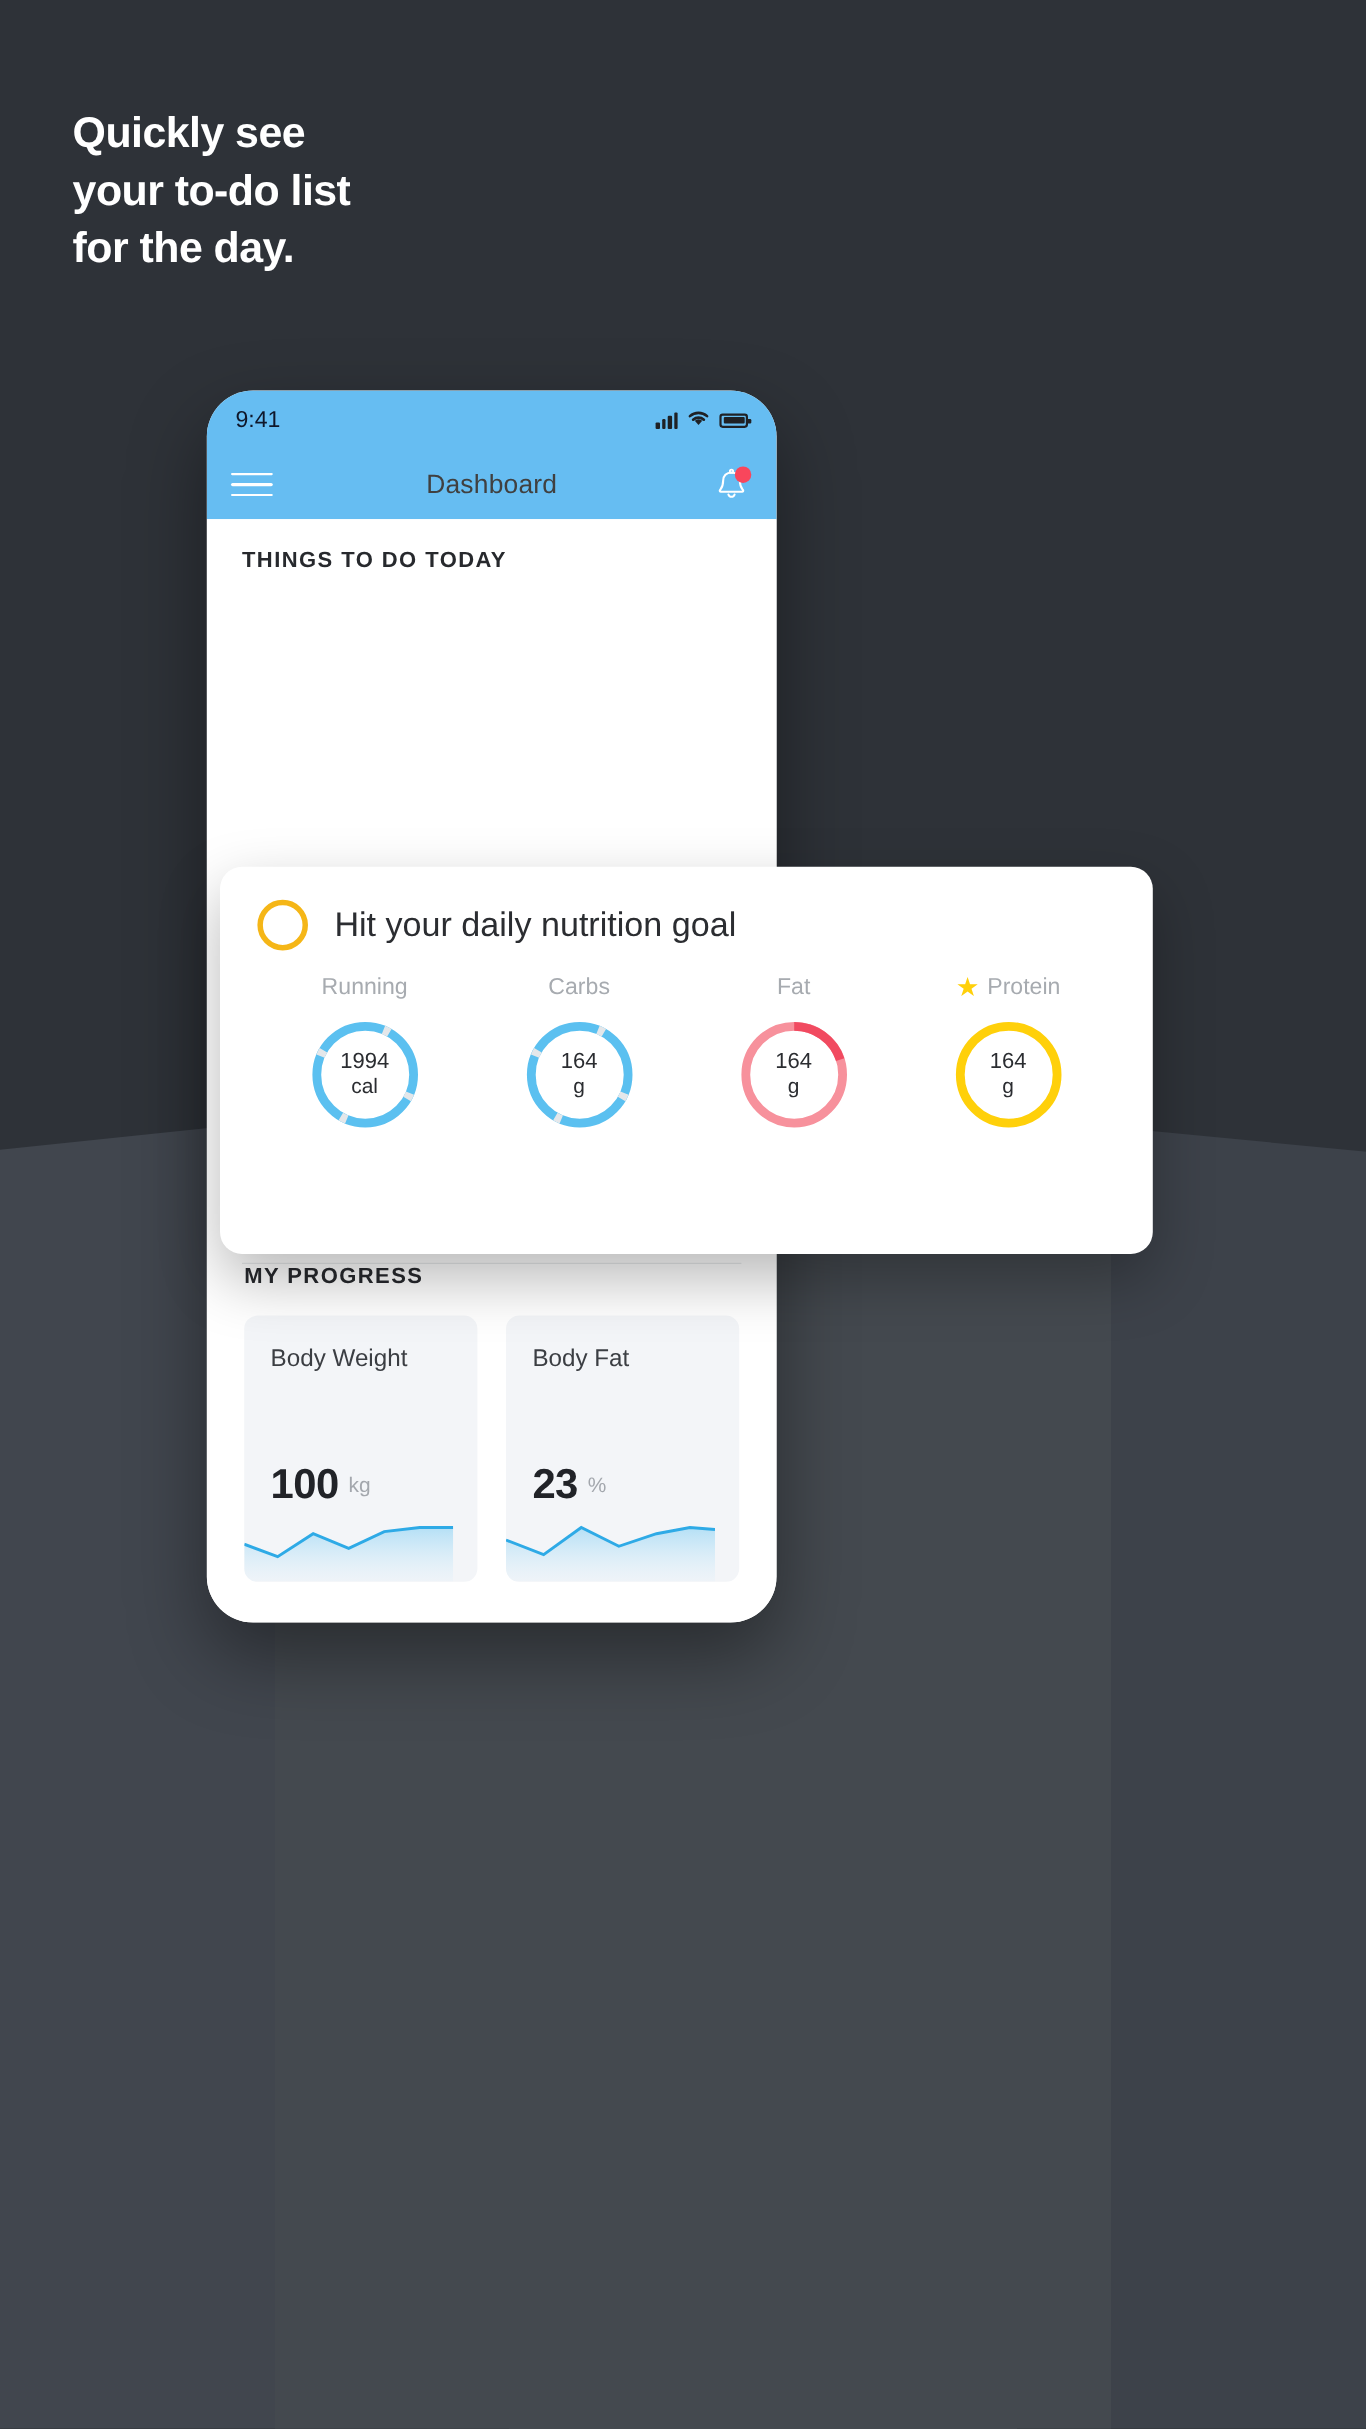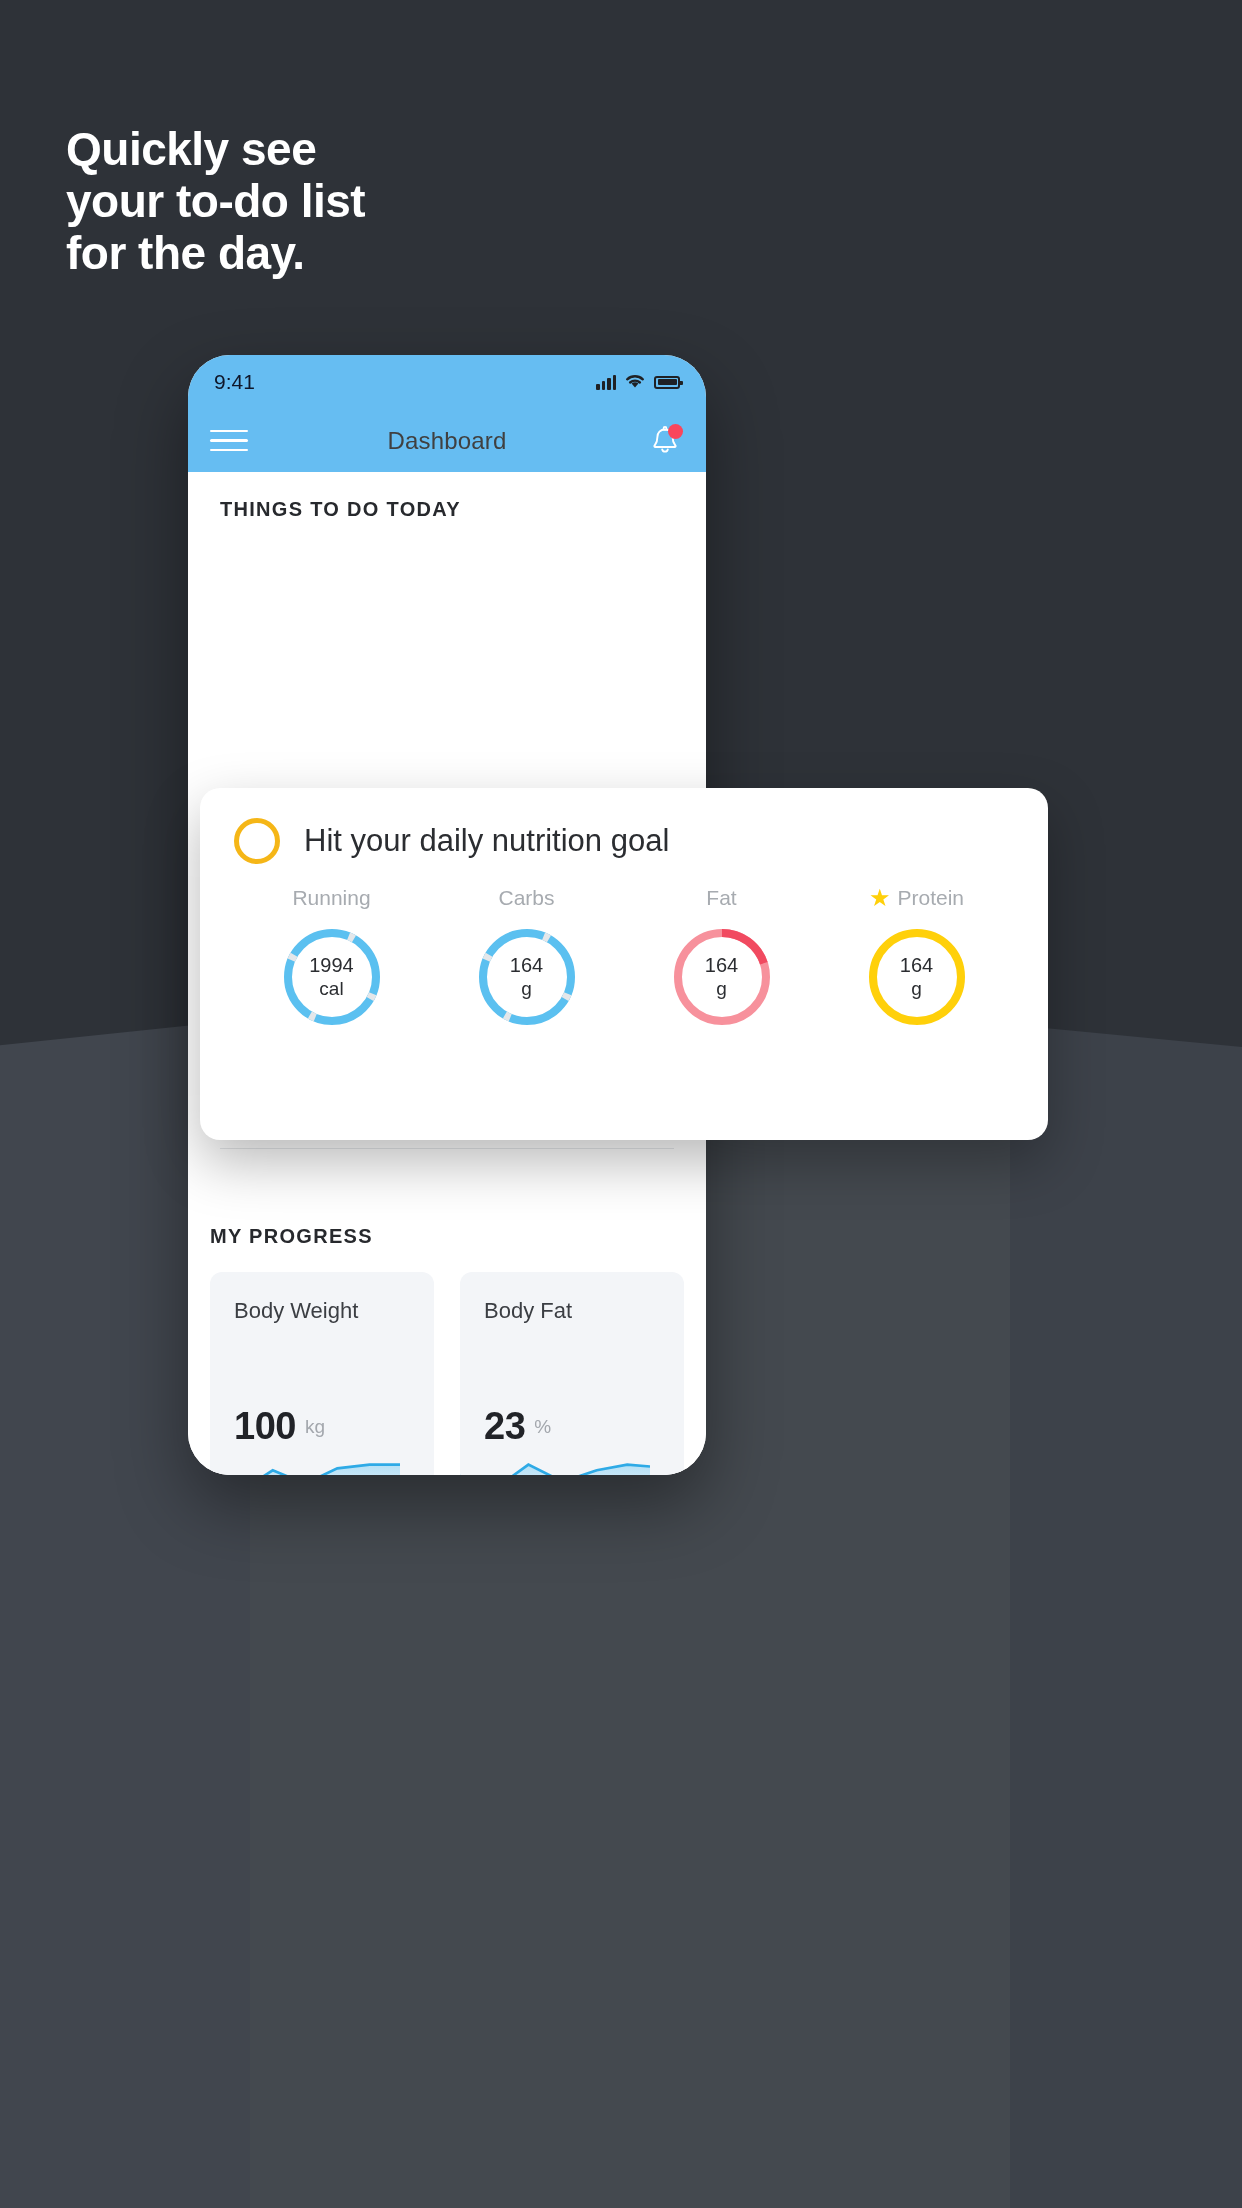--- a/index.html
+++ b/index.html
@@ -27,23 +27,22 @@
     transform-origin: right top;
   }
   .bg-band-mid{
     position:absolute; left:250px; top:1120px; width:760px; height:1200px;
     background:#44494f;
   }
 
   
   .headline{
     position:absolute; left:66px; top:96px; width:620px;
-    color:#ffffff; font-weight:bold; font-size:46px; line-height:52px;
+    color:#ffffff; font-weight:bold; font-size:39px; line-height:52px;
     letter-spacing:-0.5px;
-    margin-top:27px;
   }
   .headline .ln{ display:block; }
 
   
   .phone{
     position:absolute; left:188px; top:355px; width:518px; height:1120px;
     background:#ffffff;
     border-radius:42px;
     overflow:hidden;
     box-shadow:0 30px 70px rgba(0,0,0,0.40);
@@ -98,21 +97,21 @@
   .ring-chk{
     flex:0 0 auto; width:31px; height:31px; border-radius:50%;
     border:4px solid #f5b617; background:transparent;
   }
   .ring-chk.green{ border-color:#44c767; }
   .todo-txt{ flex:1 1 auto; }
   .todo-title{ font-size:23px; color:#2b2d31; line-height:30px; }
   .todo-sub{ font-size:17px; color:#b9bcc0; line-height:26px; margin-top:2px;}
   .todo-icon{ flex:0 0 auto; width:44px; height:44px; color:#c6c9cd; display:flex; align-items:center; justify-content:center;}
 
-  .progress-wrap{ padding:0 22px; margin-top:76px; }
+  .progress-wrap{ padding:0 34px; }
   .cards{ display:flex; gap:26px; margin-top:24px; }
   .pcard{
     flex:1 1 0; height:242px; background:#f3f5f8; border-radius:12px;
     position:relative; overflow:hidden;
   }
   .pcard-title{ font-size:22px; color:#3b3e43; padding:26px 0 0 24px; }
   .pcard-val{ position:absolute; left:24px; bottom:66px; display:flex; align-items:center; gap:9px;}
   .pcard-num{ font-size:38px; font-weight:bold; color:#212328; letter-spacing:-0.5px;}
   .pcard-unit{ font-size:19px; color:#a3a7ad; }
   .spark{ position:absolute; left:0; right:0; bottom:0; height:76px; }

